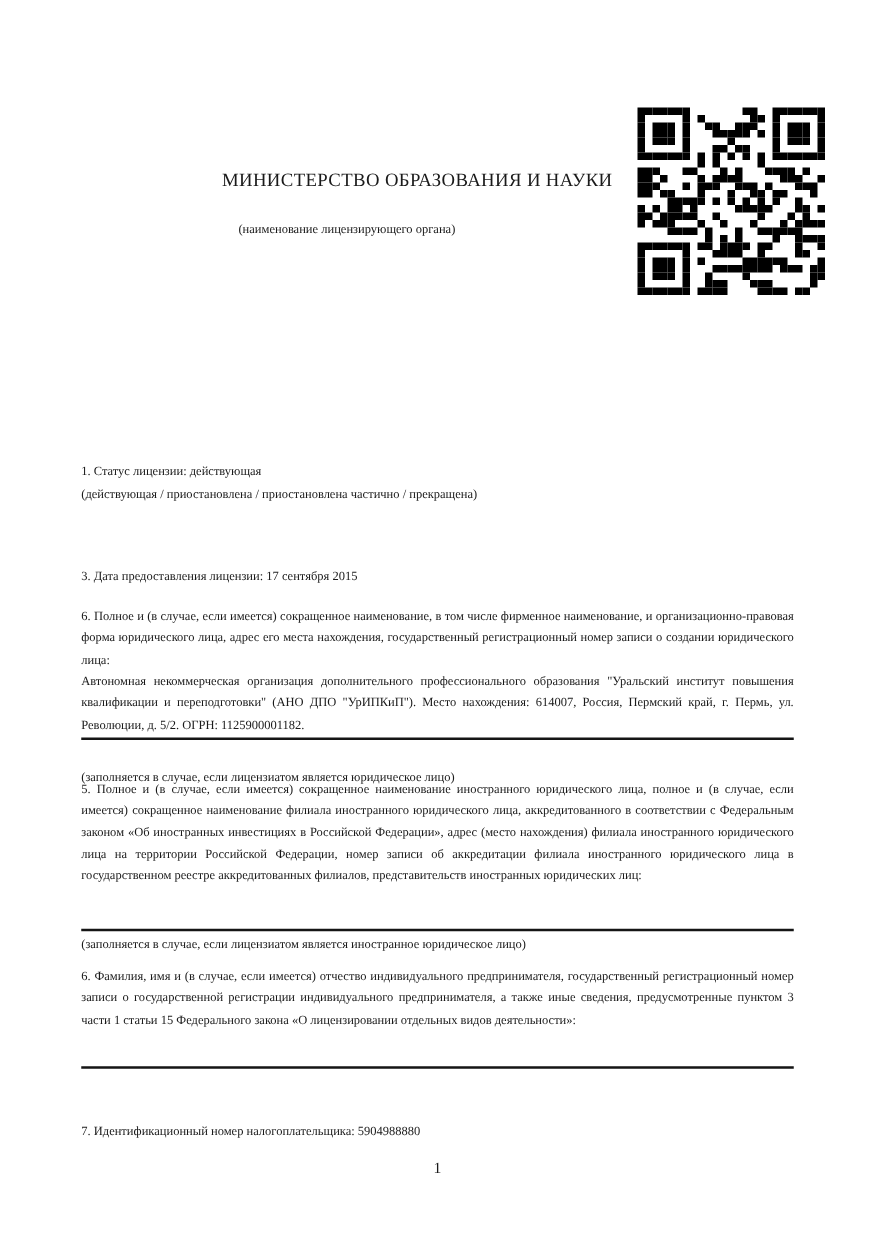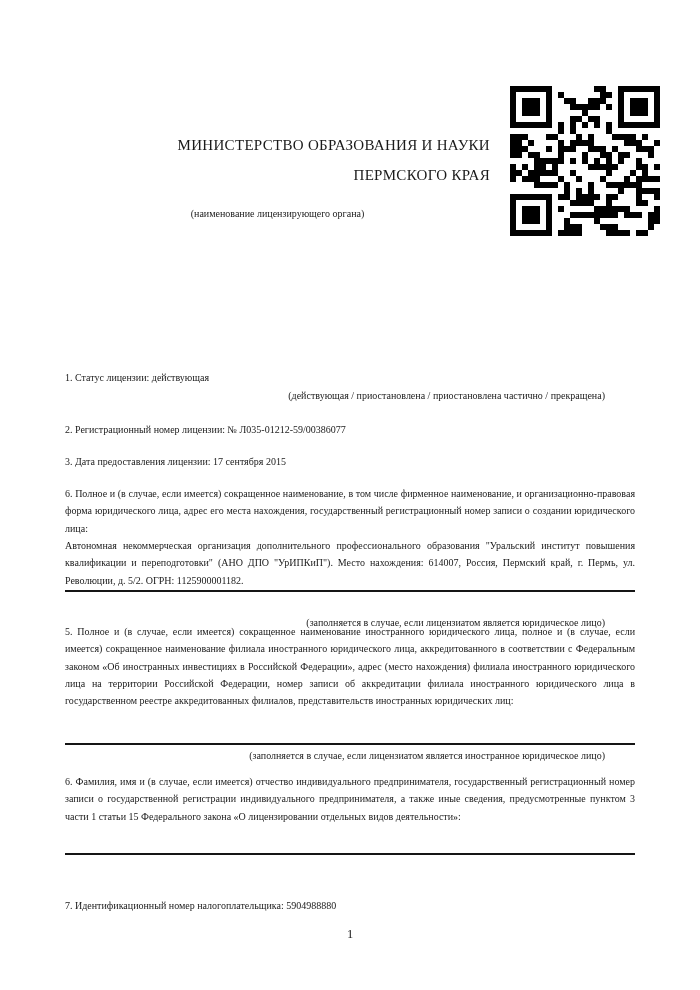--- a/index.html
+++ b/index.html
@@ -60,21 +60,21 @@
   .body-text {
     left: 65px;
     width: 570px;
     font-size: 10px;
     line-height: 17.3px;
   }
   .para { text-align: justify; }
   .small-caption {
     left: 65px;
     width: 540px;
-    text-align: right;
+    text-align: left;
     font-size: 10px;
     line-height: 13px;
   }
   .rule {
     left: 65px;
     width: 570px;
     border-top: 2px solid #151515;
     height: 0;
   }
   .page-number {
@@ -85,21 +85,20 @@
     font-size: 12.5px;
   }
 </style>
 </head>
 <body>
 
 <div class="page">
 
   <div class="abs header-text">
     <div class="ministry-line">МИНИСТЕРСТВО ОБРАЗОВАНИЯ И НАУКИ</div>
-    <div class="ministry-line">ПЕРМСКОГО КРАЯ</div>
     <div class="header-caption">(наименование лицензирующего органа)</div>
   </div>
 
   <div class="abs qr">
       <svg width="156" height="158" viewBox="0 0 156 158" xmlns="http://www.w3.org/2000/svg">
         <rect width="156" height="158" fill="#fff"></rect>
         <rect x="3" y="3" width="6" height="6" fill="#000000"></rect>
         <rect x="9" y="3" width="6" height="6" fill="#000000"></rect>
         <rect x="15" y="3" width="6" height="6" fill="#000000"></rect>
         <rect x="21" y="3" width="6" height="6" fill="#000000"></rect>
@@ -402,21 +401,20 @@
         <rect x="117" y="147" width="6" height="6" fill="#000000"></rect>
         <rect x="129" y="147" width="6" height="6" fill="#000000"></rect>
         <rect x="135" y="147" width="6" height="6" fill="#000000"></rect>
       </svg>
     </div>
 
 
   <div class="abs body-text" style="top:369px">1. Статус лицензии: действующая</div>
   <div class="abs small-caption" style="top:389px">(действующая / приостановлена / приостановлена частично / прекращена)</div>
 
-  <div class="abs body-text" style="top:421px">2. Регистрационный номер лицензии: № Л035-01212-59/00386077</div>
 
   <div class="abs body-text" style="top:453px">3. Дата предоставления лицензии: 17 сентября 2015</div>
 
   <div class="abs body-text para" style="top:485px">6. Полное и (в случае, если имеется) сокращенное наименование, в том числе фирменное наименование, и организационно-правовая форма юридического лица, адрес его места нахождения, государственный регистрационный номер записи о создании юридического лица:</div>
   <div class="abs body-text para" style="top:537px">Автономная некоммерческая организация дополнительного профессионального образования "Уральский институт повышения квалификации и переподготовки" (АНО ДПО "УрИПКиП"). Место нахождения: 614007, Россия, Пермский край, г. Пермь, ул. Революции, д. 5/2. ОГРН: 1125900001182.</div>
   <div class="abs rule" style="top:590px"></div>
   <div class="abs small-caption" style="top:616px">(заполняется в случае, если лицензиатом является юридическое лицо)</div>
 
   <div class="abs body-text para" style="top:623px">5. Полное и (в случае, если имеется) сокращенное наименование иностранного юридического лица, полное и (в случае, если имеется) сокращенное наименование филиала иностранного юридического лица, аккредитованного в соответствии с Федеральным законом «Об иностранных инвестициях в Российской Федерации», адрес (место нахождения) филиала иностранного юридического лица на территории Российской Федерации, номер записи об аккредитации филиала иностранного юридического лица в государственном реестре аккредитованных филиалов, представительств иностранных юридических лиц:</div>
   <div class="abs rule" style="top:743px"></div>

